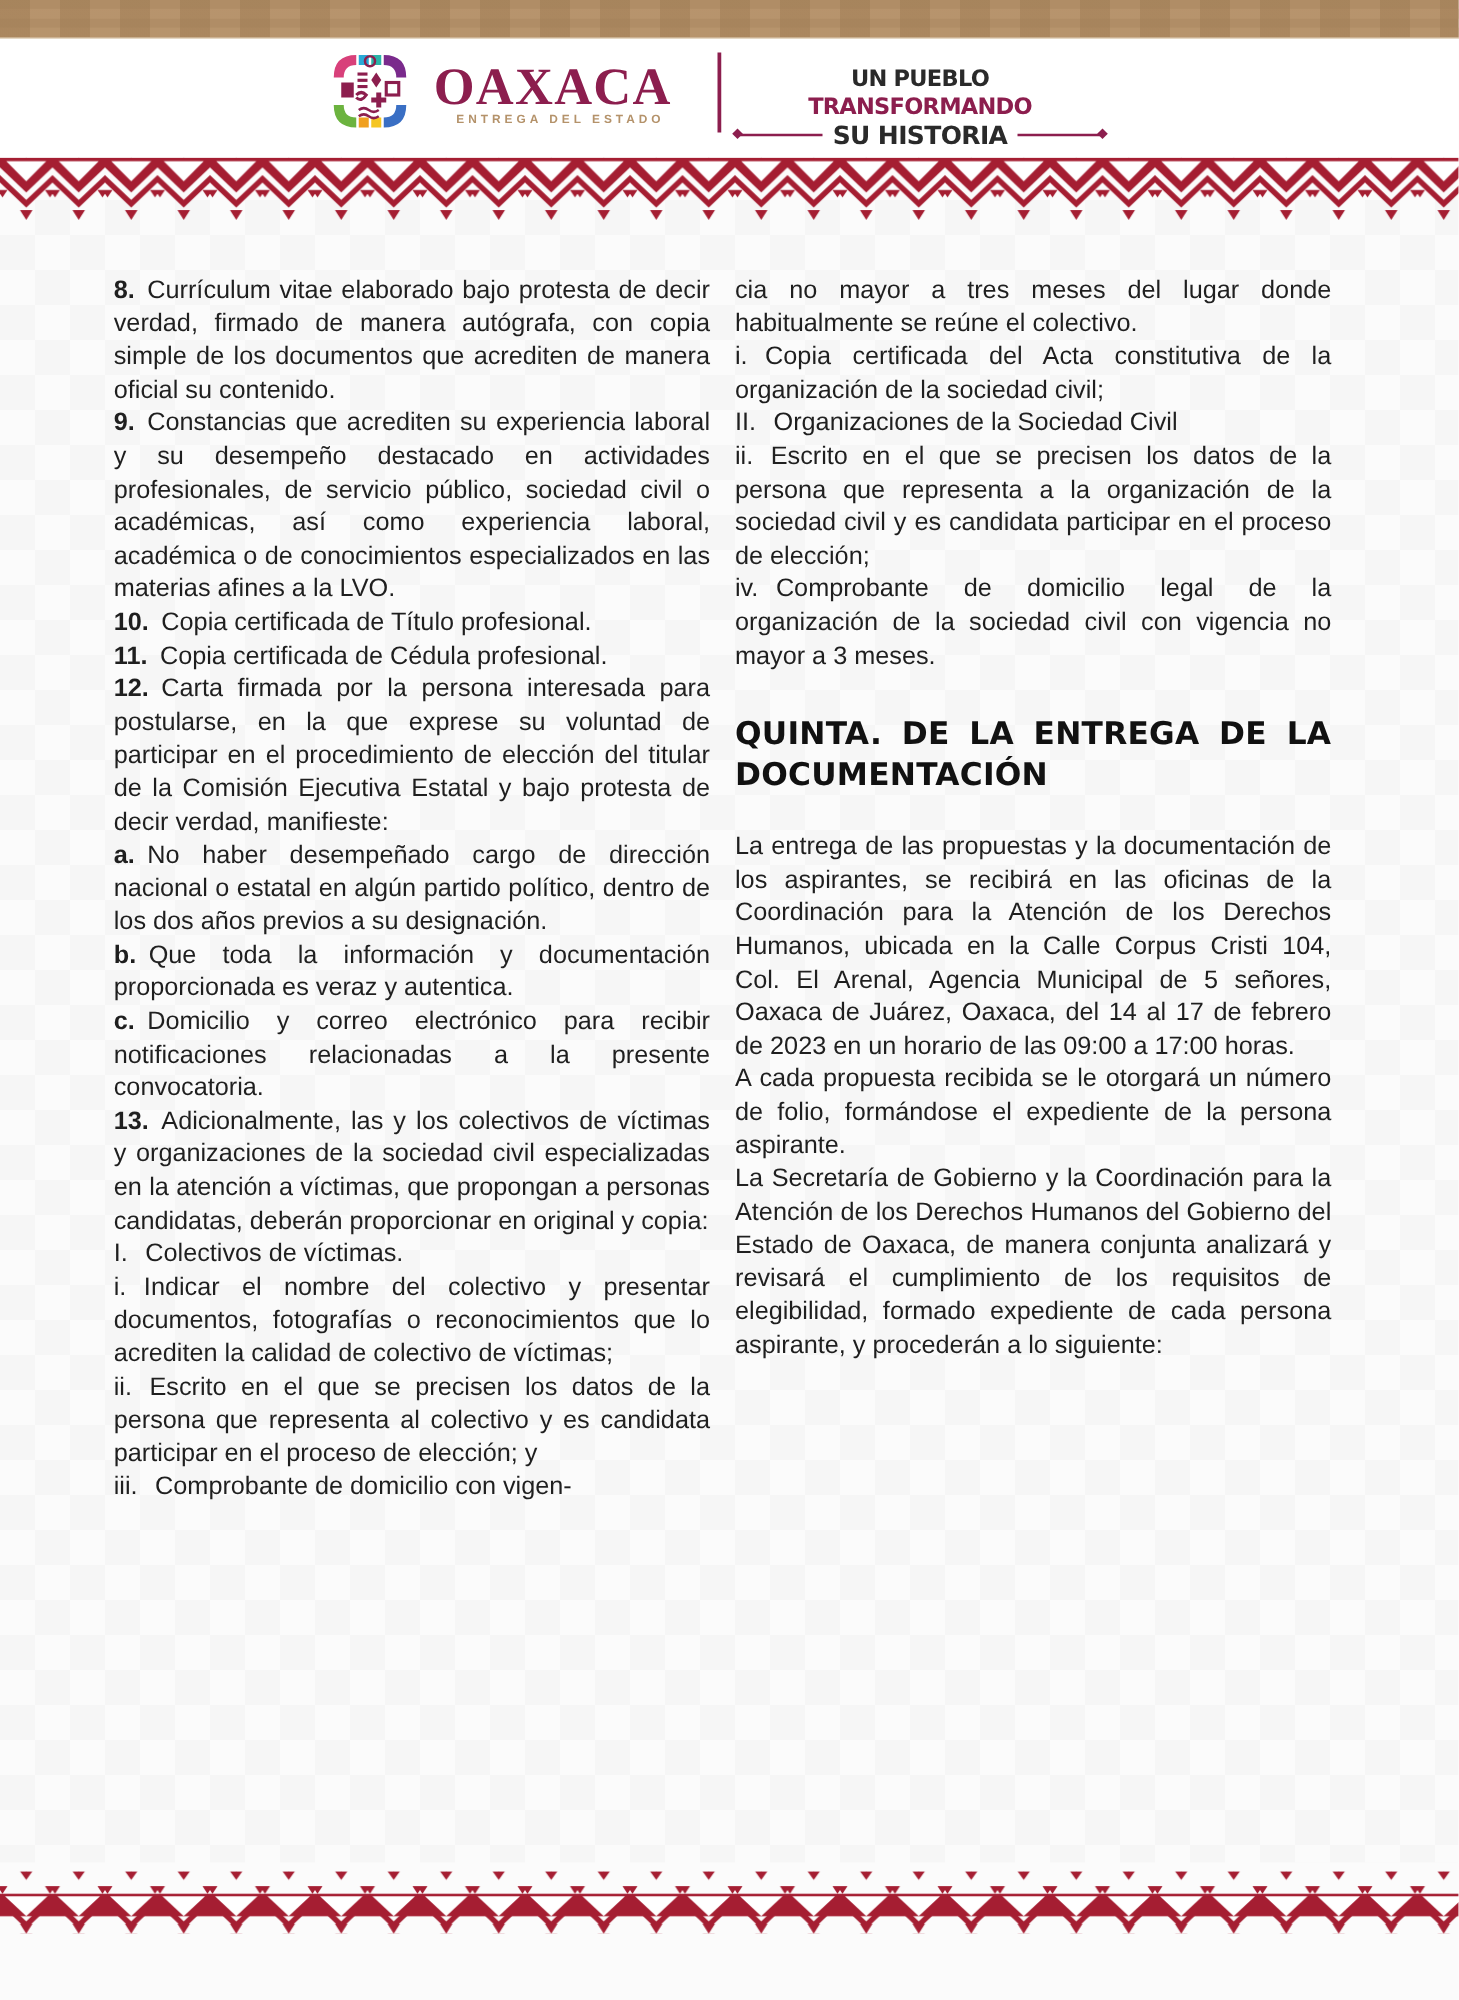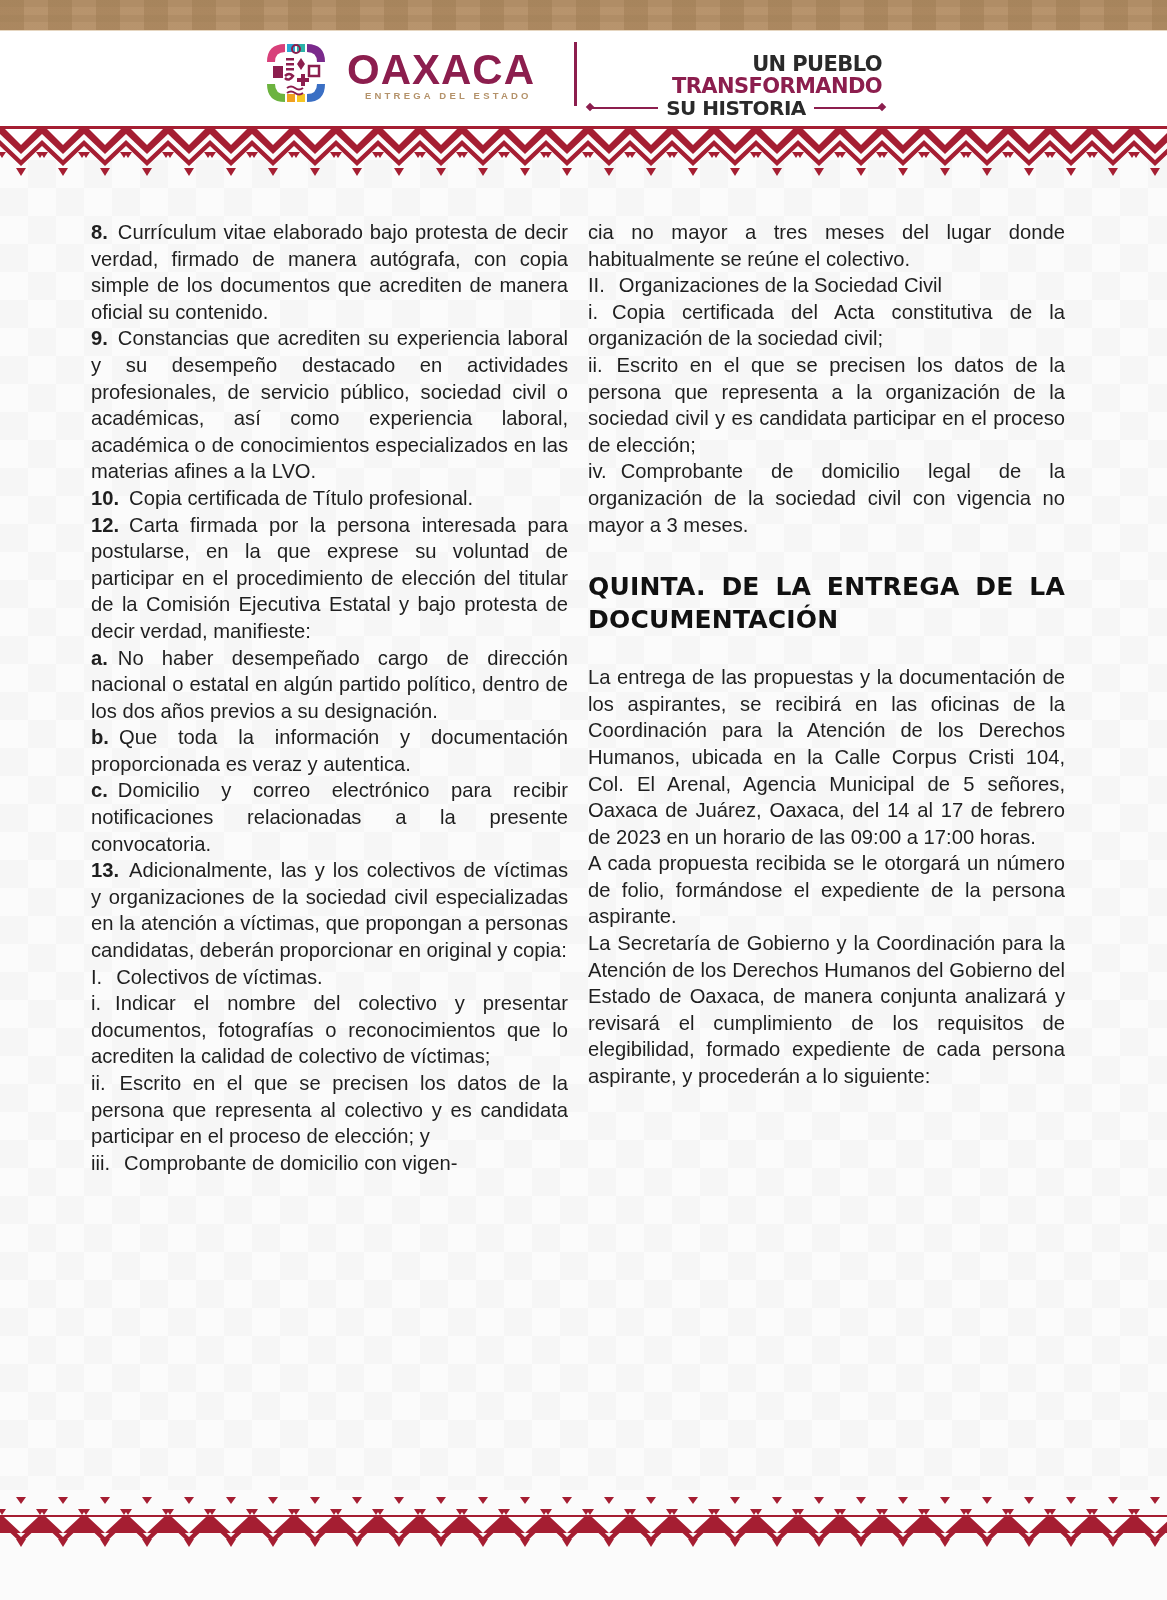--- a/index.html
+++ b/index.html
@@ -31,35 +31,35 @@
   .header {
     position:absolute; left:0; top:31px; width:1167px; height:98px; background:#ffffff;
   }
   .logo-icon {
     position:absolute; left:263px; top:40px; width:66px; height:66px;
   }
   .brand {
     position:absolute; left:347px; top:48px;
   }
   .brand-name {
-    font-family:Liberation Sans, sans-serif;
+    font-family:Liberation Serif, serif;
     font-weight:bold; font-size:42px; color:#8c1e4e; letter-spacing:1px; line-height:44px;
   }
   .brand-sub {
     font-family:"Liberation Sans", sans-serif; font-weight:bold;
     font-size:9.5px; letter-spacing:3.2px; color:#b4926a; margin-top:-2px; padding-left:18px;
   }
   .vdivider {
     position:absolute; left:574px; top:42px; width:3px; height:64px; background:#8c1e4e;
   }
   .slogan {
     position:absolute; left:590px; top:53px; width:292px; text-align:center;
     font-family:"DejaVu Sans", sans-serif; font-weight:bold; line-height:22px;
   }
-  .slogan .l1 { font-size:21px; letter-spacing:-0.6px;text-align:right; }
+  .slogan .l1 { font-size:18px; letter-spacing:-0.6px; }
   .slogan .l1 .dark { color:#2a2a2a; }
   .slogan .l1 .accent { color:#8c1e4e; }
   .slogan .l2 { font-size:20px; color:#2a2a2a; display:flex; align-items:center; justify-content:center; gap:8px; letter-spacing:-0.5px; }
   .slogan .rule { display:inline-block; width:68px; height:2px; background:#8c1e4e; position:relative; }
   .slogan .rule.left::before, .slogan .rule.right::after {
     content:""; position:absolute; top:-3px; width:6px; height:6px; background:#8c1e4e; transform:rotate(45deg);
   }
   .slogan .rule.left::before { left:-3px; }
   .slogan .rule.right::after { right:-3px; }
 
@@ -148,35 +148,36 @@
       <polygon points="36,26 44,26 40,32" fill="#a51e32"></polygon>
     </pattern>
   </defs>
   <rect width="1167" height="50" fill="url(#zz1)"></rect>
 </svg>
 
 <div class="col left">
   <p class="p"><span class="num">8.</span><span>Currículum vitae elaborado bajo protesta de decir verdad, firmado de manera autógrafa, con copia simple de los documentos que acrediten de manera oficial su contenido.</span></p>
   <p class="p"><span class="num">9.</span><span>Constancias que acrediten su experiencia laboral y su desempeño destacado en actividades profesionales, de servicio público, sociedad civil o académicas, así como experiencia laboral, académica o de conocimientos especializados en las materias afines a la LVO.</span></p>
   <p class="p"><span class="num">10.</span><span>Copia certificada de Título profesional.</span></p>
+  <p class="p"><span class="num">11.</span><span>Copia certificada de Cédula profesional.</span></p>
   <p class="p"><span class="num">12.</span><span>Carta firmada por la persona interesada para postularse, en la que exprese su voluntad de participar en el procedimiento de elección del titular de la Comisión Ejecutiva Estatal y bajo protesta de decir verdad, manifieste:</span></p>
   <p class="p"><span class="num">a.</span><span>No haber desempeñado cargo de dirección nacional o estatal en algún partido político, dentro de los dos años previos a su designación.</span></p>
   <p class="p"><span class="num">b.</span><span>Que toda la información y documentación proporcionada es veraz y autentica.</span></p>
   <p class="p"><span class="num">c.</span><span>Domicilio y correo electrónico para recibir notificaciones relacionadas a la presente convocatoria.</span></p>
   <p class="p"><span class="num">13.</span><span>Adicionalmente, las y los colectivos de víctimas y organizaciones de la sociedad civil especializadas en la atención a víctimas, que propongan a personas candidatas, deberán proporcionar en original y copia:</span></p>
   <p class="p"><span class="lbl">I.</span><span>Colectivos de víctimas.</span></p>
   <p class="p"><span class="lbl">i.</span><span>Indicar el nombre del colectivo y presentar documentos, fotografías o reconocimientos que lo acrediten la calidad de colectivo de víctimas;</span></p>
   <p class="p"><span class="lbl">ii.</span><span>Escrito en el que se precisen los datos de la persona que representa al colectivo y es candidata participar en el proceso de elección; y</span></p>
   <p class="p"><span class="lbl">iii.</span><span>Comprobante de domicilio con vigen-</span></p>
 </div>
 
 <div class="col right">
   <p class="p">cia no mayor a tres meses del lugar donde habitualmente se reúne el colectivo.</p>
+  <p class="p"><span class="lbl">i.</span><span>Copia certificada del Acta constitutiva de la organización de la sociedad civil;</span></p>
   <p class="p"><span class="lbl">II.</span><span>Organizaciones de la Sociedad Civil</span></p>
-  <p class="p"><span class="lbl">i.</span><span>Copia certificada del Acta constitutiva de la organización de la sociedad civil;</span></p>
   <p class="p"><span class="lbl">ii.</span><span>Escrito en el que se precisen los datos de la persona que representa a la organización de la sociedad civil y es candidata participar en el proceso de elección;</span></p>
   <p class="p"><span class="lbl">iv.</span><span>Comprobante de domicilio legal de la organización de la sociedad civil con vigencia no mayor a 3 meses.</span></p>
 
   <div class="heading h1">QUINTA. DE LA ENTREGA DE LA DOCUMENTACIÓN</div>
   <p class="p">La entrega de las propuestas y la documentación de los aspirantes, se recibirá en las oficinas de la Coordinación para la Atención de los Derechos Humanos, ubicada en la Calle Corpus Cristi 104, Col. El Arenal, Agencia Municipal de 5 señores, Oaxaca de Juárez, Oaxaca, del 14 al 17 de febrero de 2023 en un horario de las 09:00 a 17:00 horas.</p>
   <p class="p">A cada propuesta recibida se le otorgará un número de folio, formándose el expediente de la persona aspirante.</p>
 
   <p class="p">La Secretaría de Gobierno y la Coordinación para la Atención de los Derechos Humanos del Gobierno del Estado de Oaxaca, de manera conjunta analizará y revisará el cumplimiento de los requisitos de elegibilidad, formado expediente de cada persona aspirante, y procederán a lo siguiente:</p>
 </div>
 

